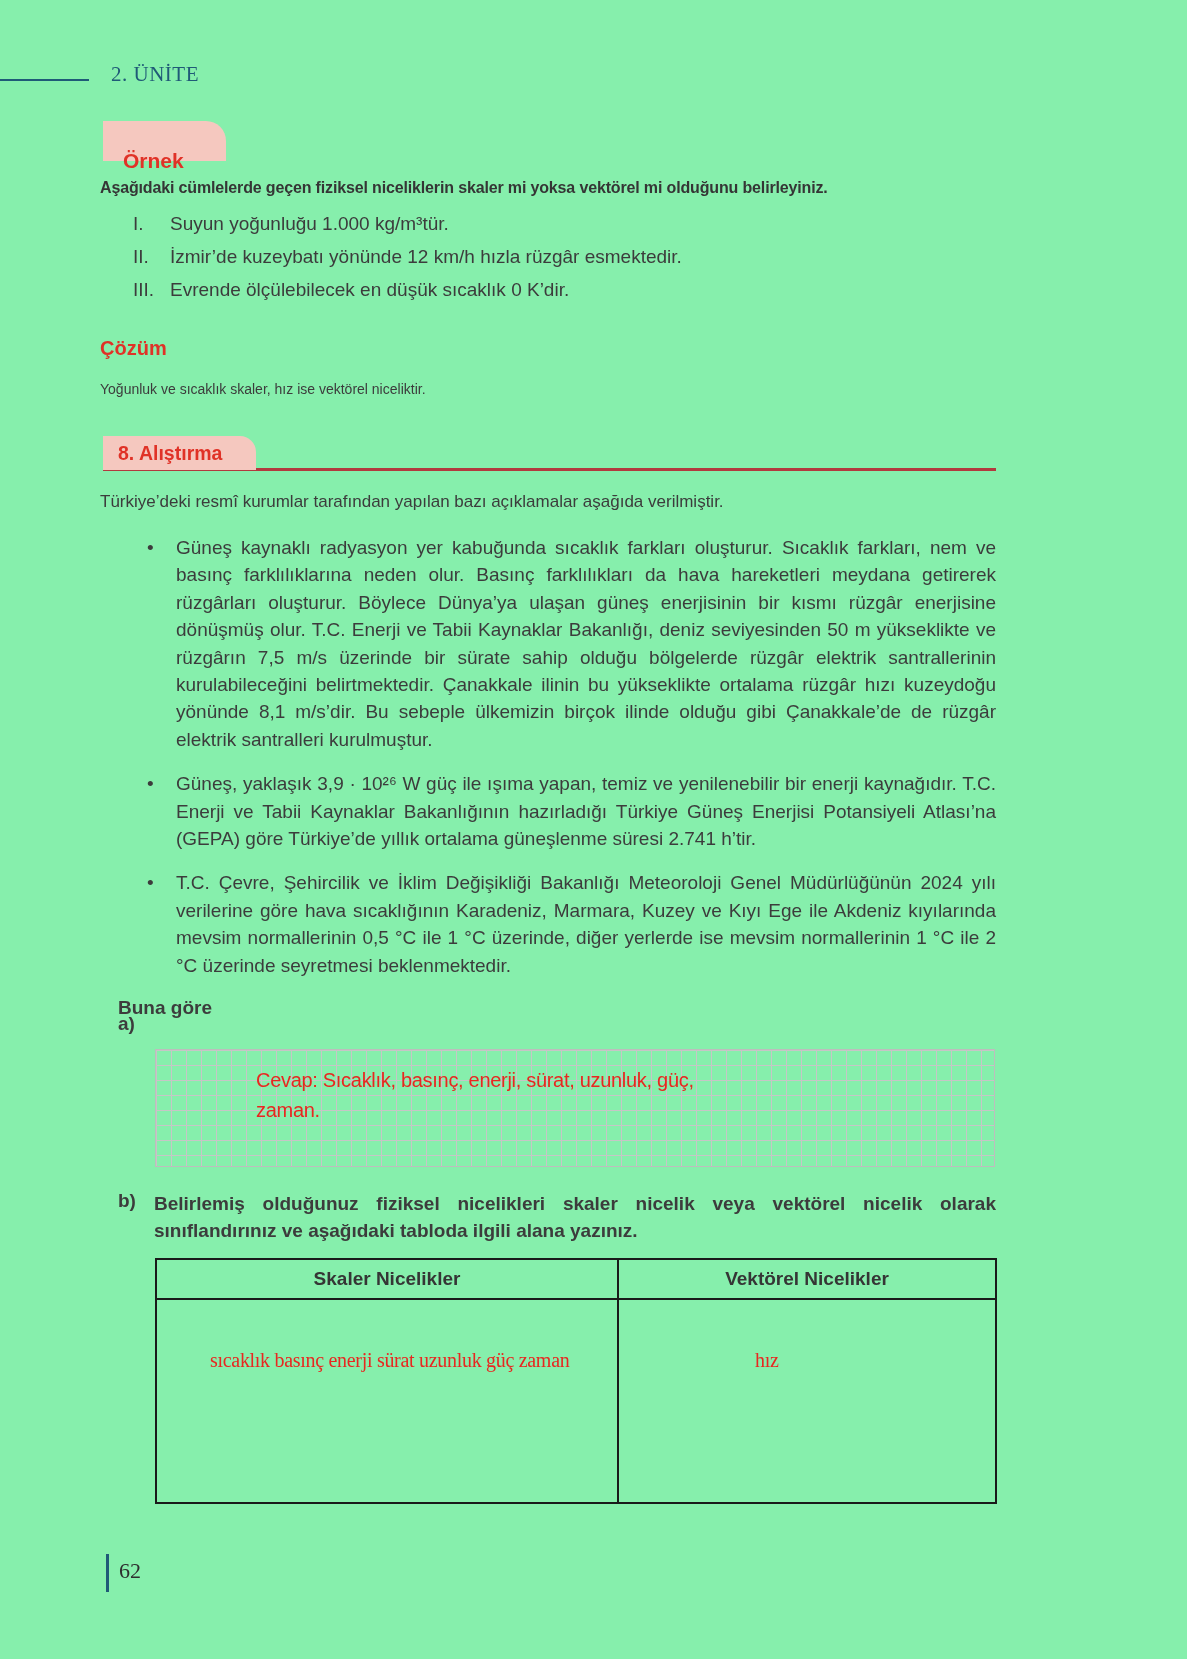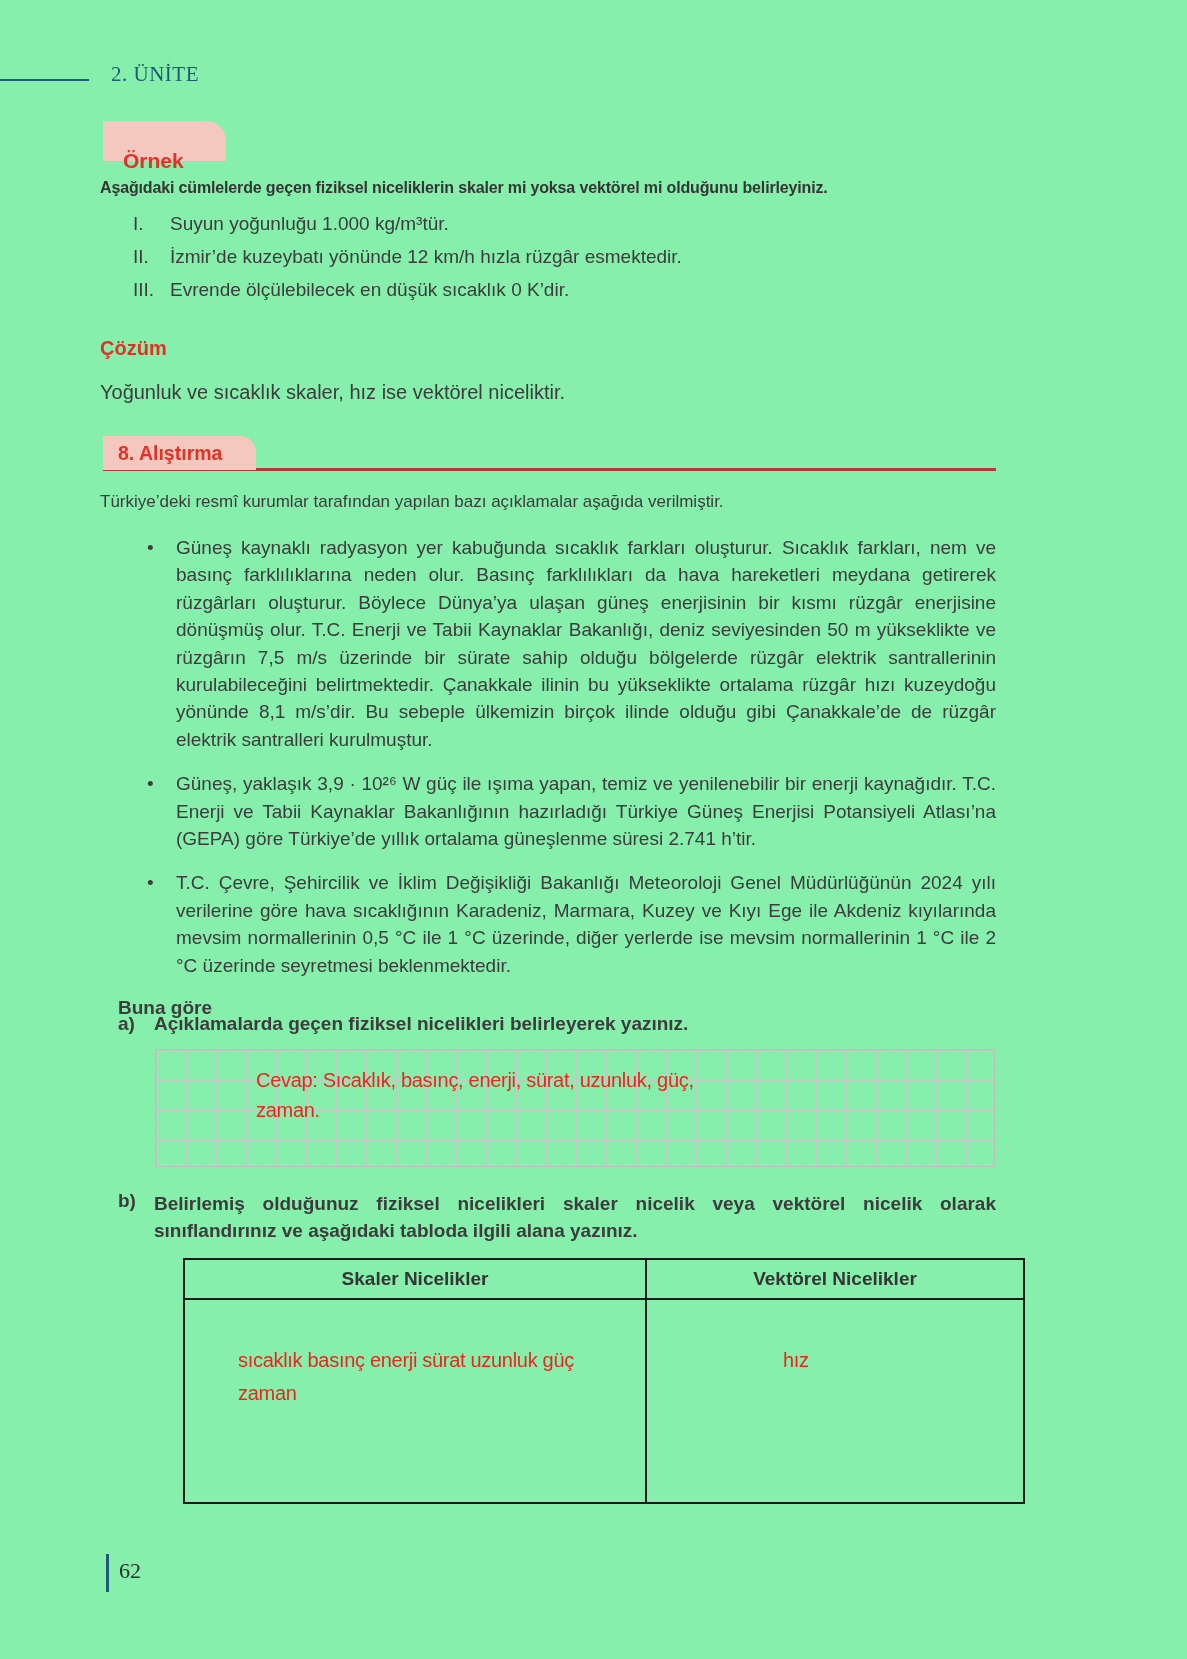--- a/index.html
+++ b/index.html
@@ -24,21 +24,21 @@
   .badge-alistirma .badge-label{font-size:19.5px;}
   .exercise-rule{position:absolute;top:468px;left:103px;width:893px;height:3px;background:var(--rule-red);}
 
   
   .prompt{position:absolute;top:179px;left:100px;width:900px;font-weight:bold;font-size:16px;
           letter-spacing:-0.15px;white-space:nowrap;color:#353535;}
   .roman-list{position:absolute;top:212px;left:133px;width:862px;font-size:19px;}
   .roman-item{display:flex;line-height:24px;margin-bottom:9px;}
   .roman-item .numeral{flex:0 0 37px;}
   .solution-heading{position:absolute;top:337px;left:100px;font-size:20px;font-weight:bold;color:var(--accent-red);}
-  .solution-text{position:absolute;top:381px;left:100px;font-size:20px;text-align:center;}
+  .solution-text{position:absolute;top:381px;left:100px;font-size:14px;text-align:center;}
 
   
   .intro{position:absolute;top:492px;left:100px;width:896px;font-size:17px;}
   .bullets{position:absolute;top:534px;left:145px;width:851px;}
   .bullet{position:relative;padding-left:31px;font-size:19px;line-height:27.4px;
           text-align:justify;margin-bottom:17px;}
   .bullet .bullet-dot{position:absolute;left:2px;top:0;}
   .lead-in{position:absolute;top:973px;left:118px;font-size:19px;font-weight:bold;margin-top:24px;}
 
   .part-label{position:absolute;left:118px;font-size:19px;font-weight:bold;}
@@ -50,25 +50,25 @@
   
   .answer-grid{position:absolute;top:1049px;left:155px;width:840px;height:118px;box-sizing:border-box;
     border:1px solid #bdbdbd;
     background-image:linear-gradient(to right,var(--grid-line) 1px,transparent 1px),
                      linear-gradient(to bottom,var(--grid-line) 1px,transparent 1px);
     background-size:15px 15px;}
   .hand{color:var(--answer-red);font-size:20px;letter-spacing:-0.3px;}
   .answer-grid .hand-wrap{padding:15px 0 0 100px;line-height:30px;}
 
   
-  .qtable{position:absolute;top:1258px;left:155px;width:840px;height:246px;border-collapse:collapse;table-layout:fixed;margin-left:28px;}
+  .qtable{position:absolute;top:1258px;left:155px;width:840px;height:246px;border-collapse:collapse;table-layout:fixed;}
   .qtable th,.qtable td{border:2px solid var(--table-border);}
   .qtable th{height:36px;font-size:19px;font-weight:bold;text-align:center;color:#353535;}
   .qtable col.c1{width:462px;} .qtable col.c2{width:378px;}
-  .qtable td{vertical-align:top;height:150px;box-sizing:border-box;}
+  .qtable td{vertical-align:top;height:150px;box-sizing:border-box;font-family:Liberation Serif, serif;}
   .qtable td.scalar{padding:44px 9px 0 53px;line-height:33px;}
   .qtable td.vector{padding:44px 0 8px 136px;line-height:33px;}
 
   
   .footer-bar{position:absolute;top:1554px;left:106px;width:3px;height:38px;background:var(--teal);}
   .page-number{position:absolute;top:1558px;left:119px;font-family:"Liberation Serif","DejaVu Serif",serif;
                font-size:22px;color:#2e2e2e;}
 </style>
 </head>
 <body>
@@ -120,21 +120,20 @@
     </div>
     <div class="bullet">
       <span class="bullet-dot">•</span>
       <span>T.C. Çevre, Şehircilik ve İklim Değişikliği Bakanlığı Meteoroloji Genel Müdürlüğünün 2024 yılı verilerine göre hava sıcaklığının Karadeniz, Marmara, Kuzey ve Kıyı Ege ile Akdeniz kıyılarında mevsim normallerinin 0,5 °C ile 1 °C üzerinde, diğer yerlerde ise mevsim normallerinin 1 °C ile 2 °C üzerinde seyretmesi beklenmektedir.</span>
     </div>
   </div>
 
   <div class="lead-in">Buna göre</div>
 
   <div class="part-label a-pos">a)</div>
-  <div class="part-q a-pos">Açıklamalarda geçen fiziksel nicelikleri belirleyerek yazınız.</div>
 
   <div class="answer-grid">
     <div class="hand-wrap">
       <div class="hand">Cevap: Sıcaklık, basınç, enerji, sürat, uzunluk, güç,</div>
       <div class="hand">zaman.</div>
     </div>
   </div>
 
   <div class="part-label b-pos">b)</div>
   <div class="part-q b-pos justify">Belirlemiş olduğunuz fiziksel nicelikleri skaler nicelik veya vektörel nicelik olarak sınıflandırınız ve aşağıdaki tabloda ilgili alana yazınız.</div>

